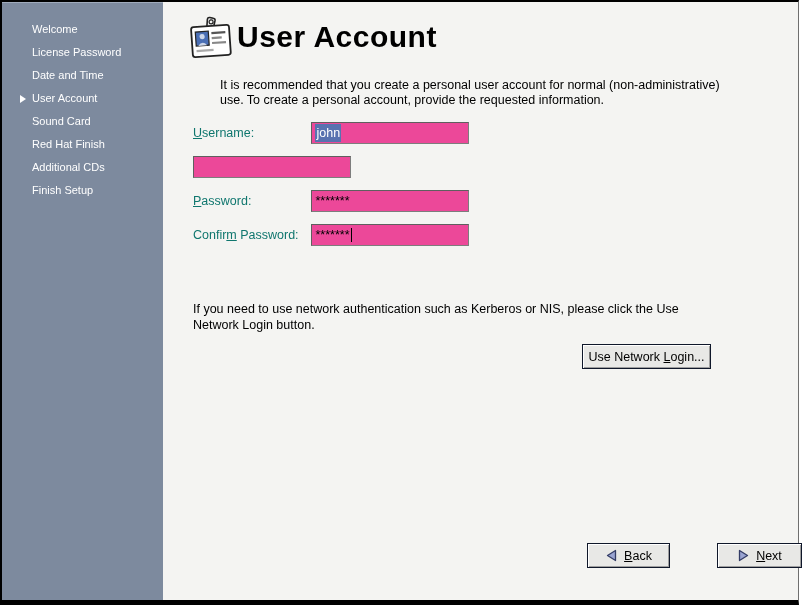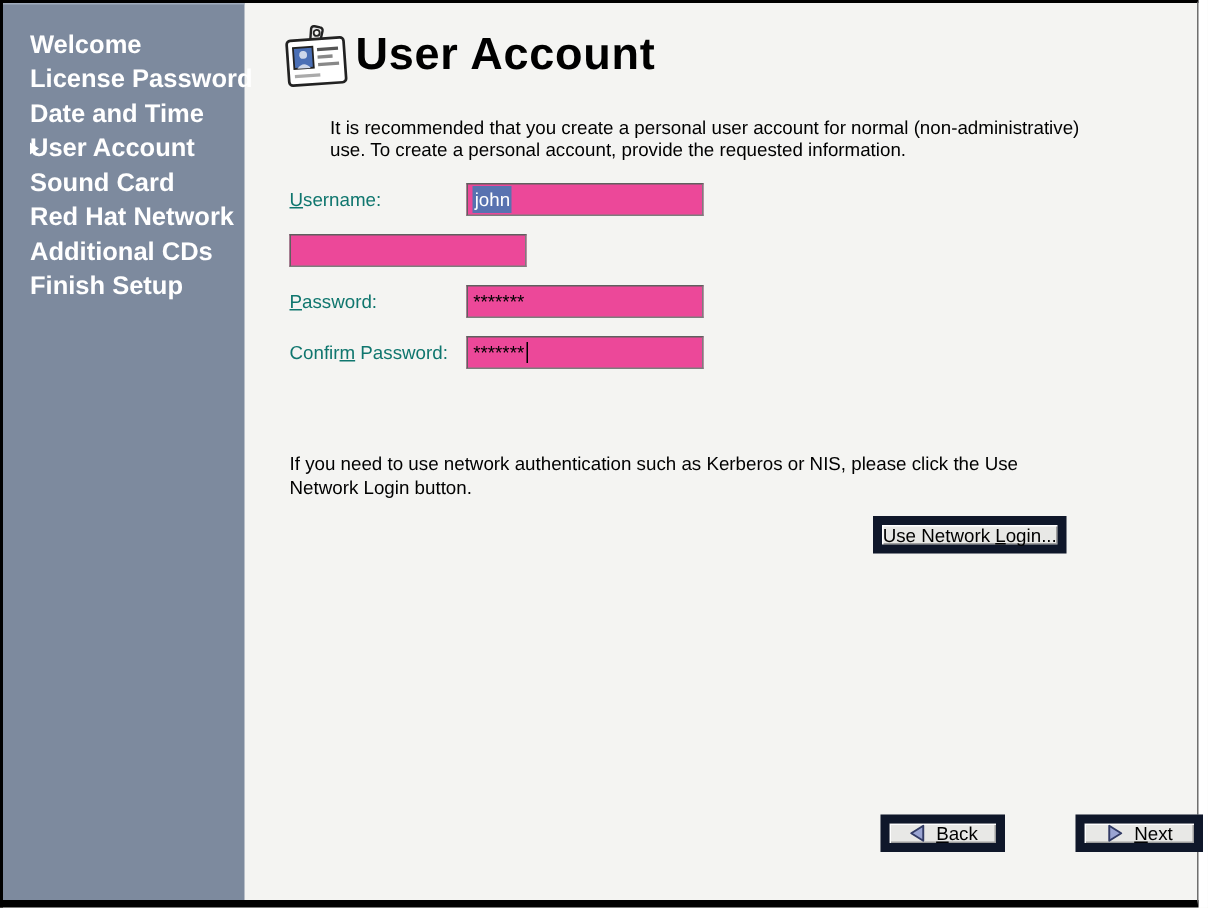--- a/index.html
+++ b/index.html
@@ -13,22 +13,22 @@
     border-bottom:5px solid #000; border-right:1px solid #6f6f6f;
   }
 
   
   .sidebar {
     position:absolute; left:0; top:0; bottom:0; width:161px;
     background:#7d8a9e; border-top:1px solid #a0abbc;
     padding-top:15px;
   }
   .side-item {
-    position:relative; height:23px; line-height:23px; padding-left:18px;
-    color:#ffffff; font-weight:bold; font-size:17px; cursor:default;
+    position:relative; height:23px; line-height:23px; padding-left:30px;
+    color:#ffffff; font-weight:normal; font-size:11px; cursor:default;
     white-space:nowrap;
   }
   .side-item .arrow { display:none; }
   .side-item.active .arrow {
     display:block; position:absolute; left:18px; top:7.5px;
     width:0; height:0;
     border-left:6px solid #ffffff;
     border-top:4.5px solid transparent;
     border-bottom:4.5px solid transparent;
   }
@@ -68,21 +68,21 @@
   }
 
   .hint {
     position:absolute; left:30px; top:300px; width:500px;
     font-size:12.5px; line-height:15.5px; color:#000;
   }
 
   
   .btn {
     position:absolute; height:25px;
-    background:#e8e8e6; border:6px solid #0f172a;
+    background:#e8e8e6; border:1px solid #0f172a;
     box-shadow: inset 1px 1px 0 #ffffff, inset -1px -1px 0 #9e9e9e;
     font-size:12.5px; color:#000;
     display:flex; align-items:center; justify-content:center; gap:6px;
     cursor:default; white-space:nowrap;
   }
   #netlogin-btn { left:419px; top:342px; width:129px; }
   #back-btn { left:424px; top:541px; width:83px; }
   #next-btn { left:518px; top:541px; width:85px;margin-left:36px; }
   .btn svg { flex:0 0 auto; }
 </style>
@@ -90,21 +90,21 @@
 <body>
 
 <div class="window">
 
   <div class="sidebar">
     <div class="side-item"><span>Welcome</span></div>
     <div class="side-item"><span>License Password</span></div>
     <div class="side-item"><span>Date and Time</span></div>
     <div class="side-item active"><span class="arrow"></span><span>User Account</span></div>
     <div class="side-item"><span>Sound Card</span></div>
-    <div class="side-item"><span>Red Hat Network</span></div>
+    <div class="side-item"><span>Red Hat Finish</span></div>
     <div class="side-item"><span>Additional CDs</span></div>
     <div class="side-item"><span>Finish Setup</span></div>
   </div>
 
   <div class="main">
 
     <svg class="hdr-icon" viewBox="0 0 44 48">
       <g transform="rotate(-4 22 26)">
 
         <path d="M19 10 L20 3 Q20.5 1 22.5 1.5 L26 2.5 Q28 3 27.5 5 L26 10" fill="#e8e8e8" stroke="#222" stroke-width="1.6" stroke-linejoin="round"></path>

